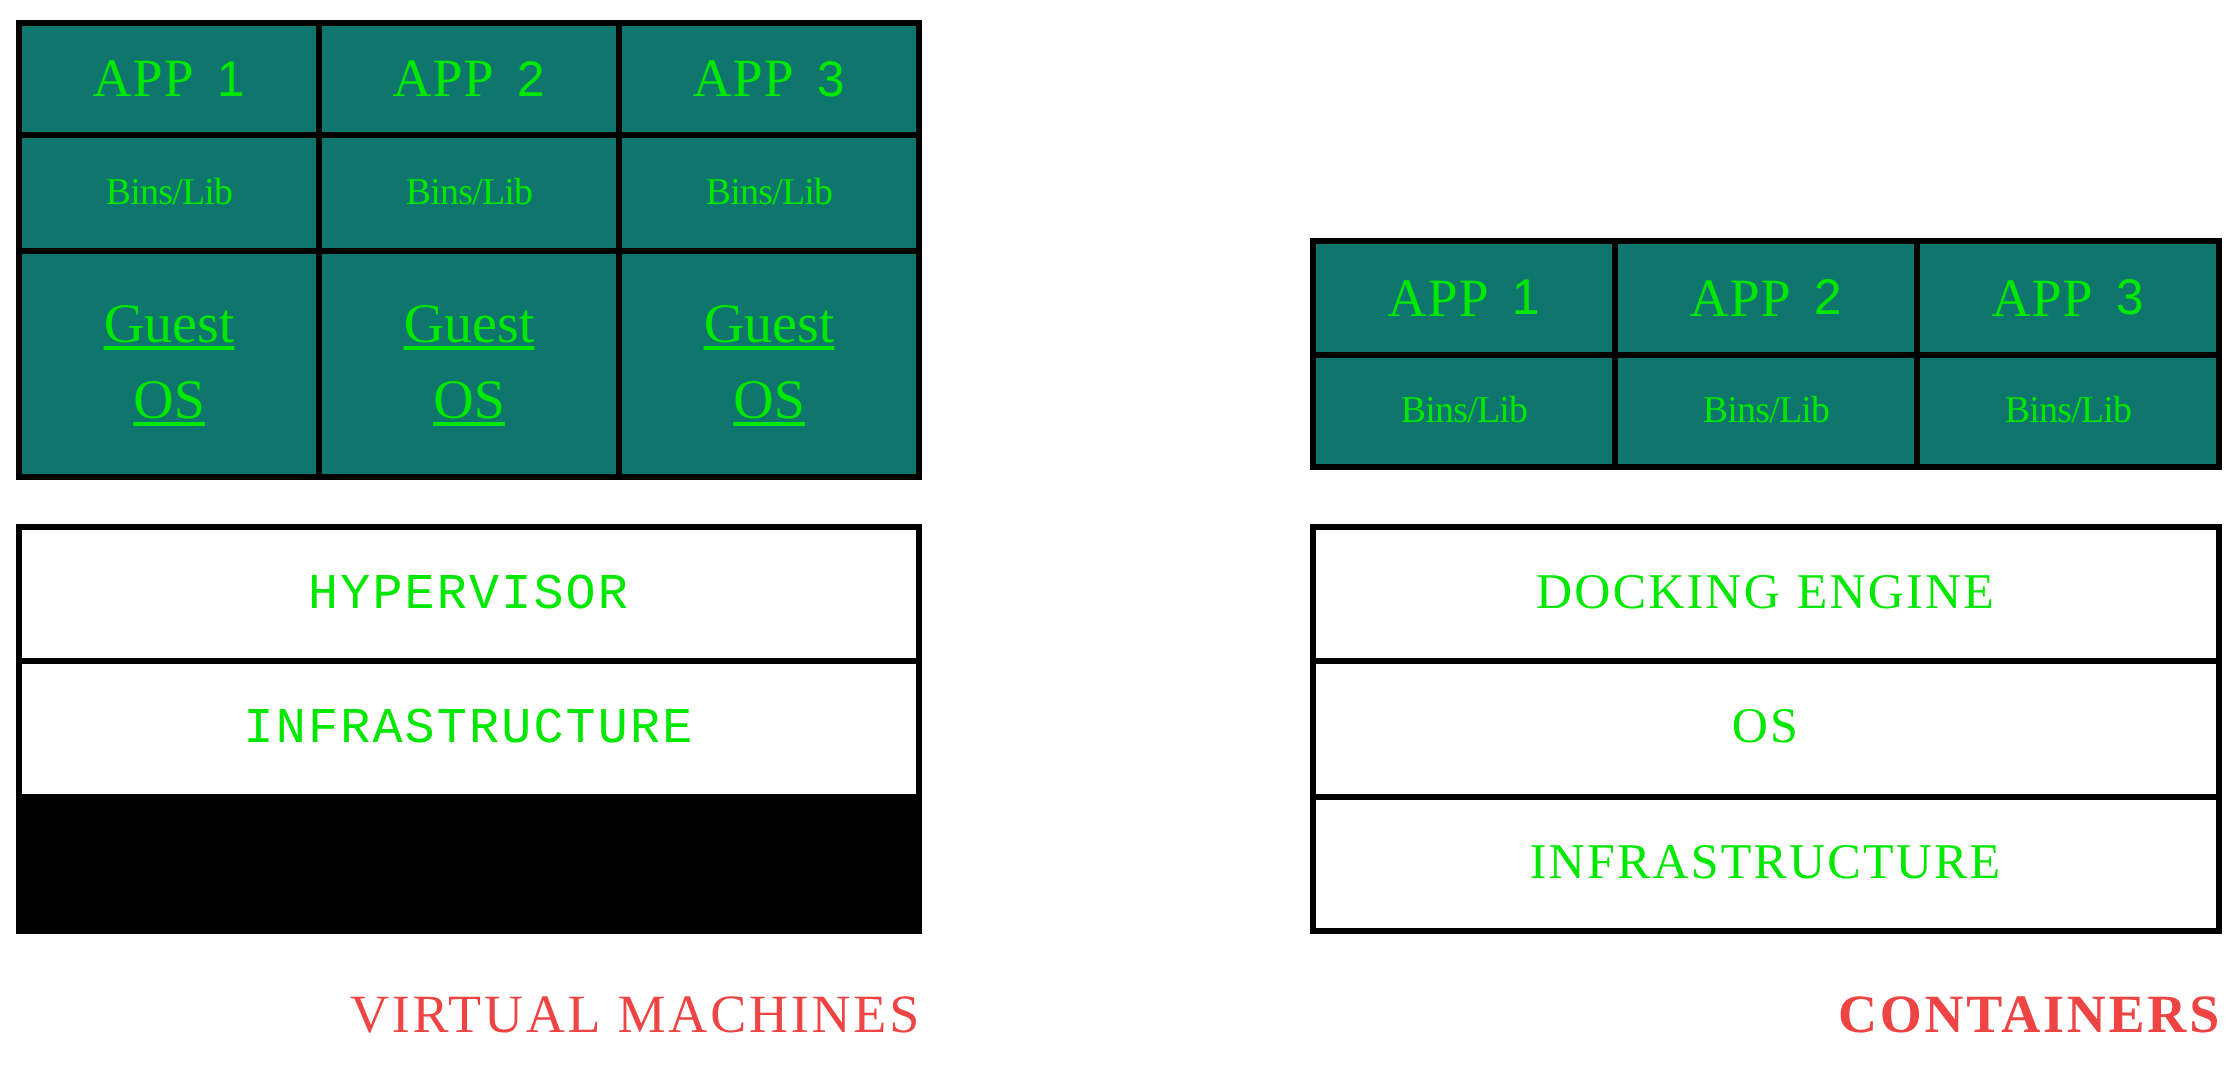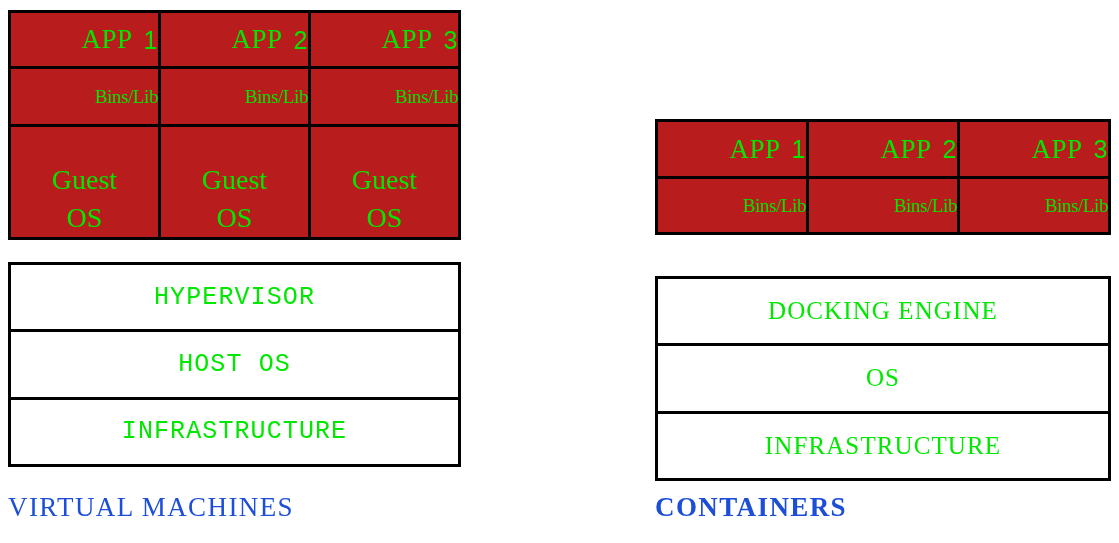--- a/index.html
+++ b/index.html
@@ -40,25 +40,25 @@
   .app-grid.ct-grid {
     left: 655px;
     top: 119px;
     width: 456px;
     height: 116px;
     grid-template-columns: 1fr 1fr 1fr;
     grid-template-rows: 1fr 1fr;
   }
 
   .cell {
-    background: #b91c1c;
+    background: #0f766e;
     color: #00e800;
     display: flex;
     align-items: center;
-    justify-content: flex-end;
+    justify-content: center;
     text-align: center;
     line-height: 1.12;
     box-sizing: border-box;
     overflow: hidden;
   }
 
   .cell-app {
     font-size: 27px;
     letter-spacing: 0.5px;
   }
@@ -72,20 +72,21 @@
 
   .cell-bins {
     font-size: 19px;
     letter-spacing: -0.4px;
   }
 
   .cell-guest {
     font-size: 28px;
     flex-direction: column;
     line-height: 1.35;
+    text-decoration: underline;
   }
 
   
   .layer-stack {
     position: absolute;
     box-sizing: border-box;
     border: 3px solid #000000;
     background: #000000;
     display: grid;
     gap: 3px;
@@ -97,42 +98,41 @@
     height: 205px;
     grid-template-rows: 1fr 1fr 1fr;
     font-family: Liberation Mono, monospace;
   }
   .layer-stack.ct-stack {
     left: 655px;
     top: 262px;
     width: 456px;
     height: 205px;
     grid-template-rows: 1fr 1fr 1fr;
-    margin-top: 14px;
   }
 
   .layer {
     background: #ffffff;
     color: #00e800;
     display: flex;
     align-items: center;
     justify-content: center;
     font-size: 25px;
     letter-spacing: 1.1px;
     text-align: center;
     box-sizing: border-box;
   }
 
   
   .caption {
     position: absolute;
-    color: #1d4ed8;
+    color: #ef4444;
     font-size: 27px;
     letter-spacing: 1.4px;
-    text-align: left;
+    text-align: right;
     white-space: nowrap;
   }
   .caption.vm-caption {
     left: 8px;
     top: 492px;
     width: 453px;
   }
   .caption.ct-caption {
     left: 655px;
     top: 492px;
@@ -173,21 +173,20 @@
       <span>OS</span>
     </div>
     <div class="cell cell-guest">
       <span>Guest</span>
       <span>OS</span>
     </div>
   </div>
 
   <div class="layer-stack vm-stack">
     <div class="layer">HYPERVISOR</div>
-    <div class="layer">HOST OS</div>
     <div class="layer">INFRASTRUCTURE</div>
   </div>
 
   <div class="caption vm-caption">VIRTUAL MACHINES</div>
 
   <div class="app-grid ct-grid">
 
     <div class="cell cell-app">
       <span class="app-word">APP</span>
       <span class="app-num">1</span>

